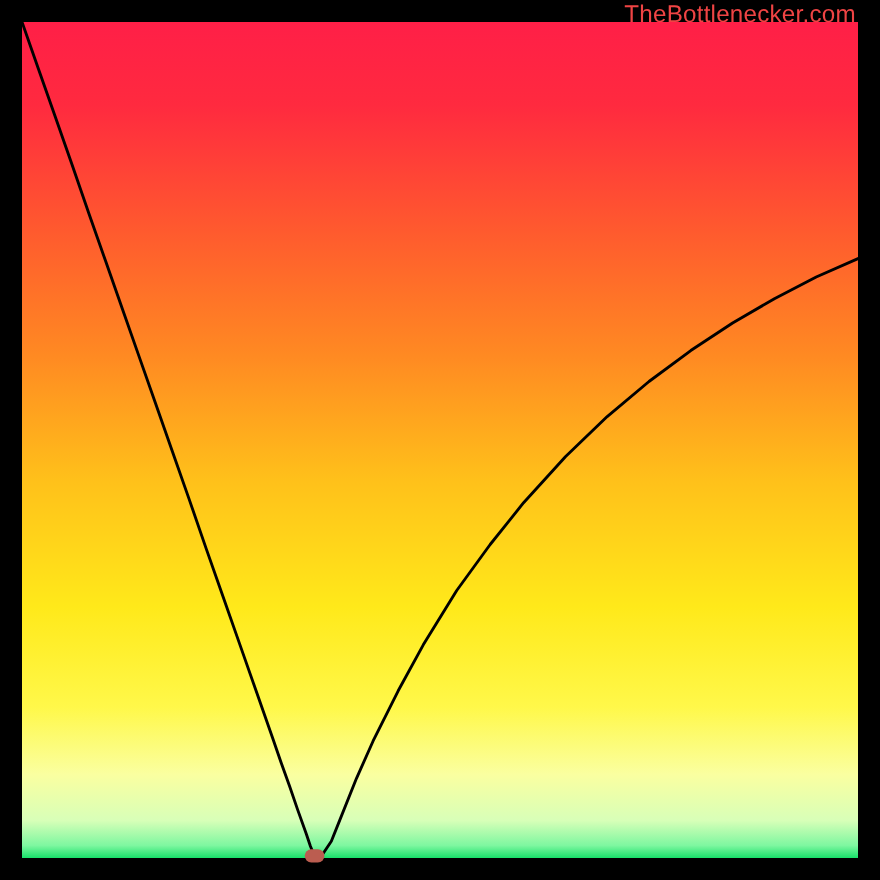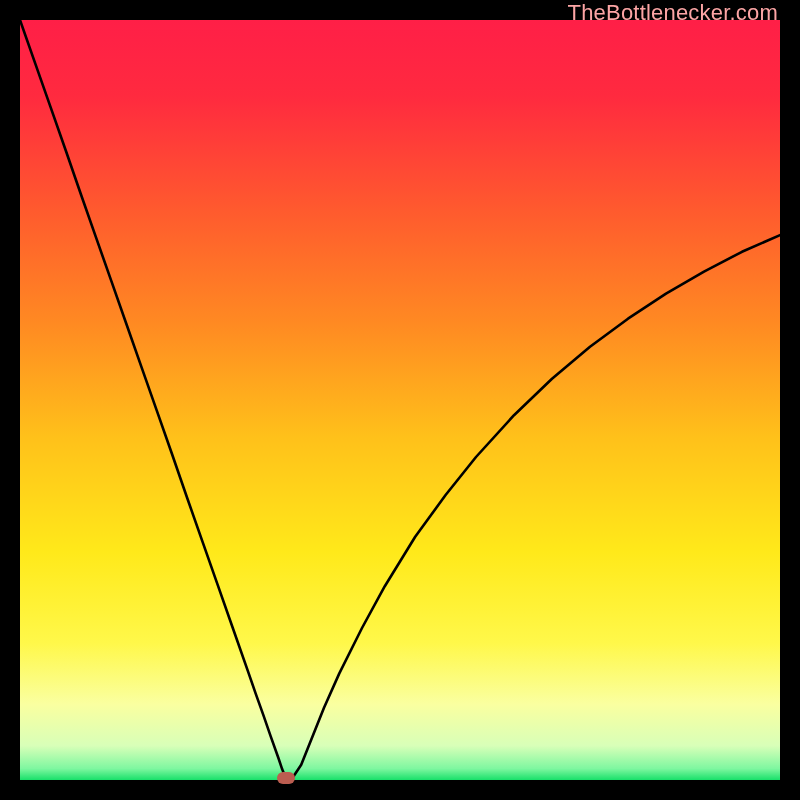--- a/index.html
+++ b/index.html
@@ -23,21 +23,21 @@
     position: absolute;
     left: 0;
     top: 0;
     width: 760px;
     height: 760px;
   }
   .watermark {
     position: absolute;
     top: 0px;
     right: 22px;
-    color: #fca5a5;
+    color: #ef4444;
     font-size: 22px;
     font-weight: 500;
     letter-spacing: 0.2px;
     user-select: none;
   }
   .marker {
     position: absolute;
     width: 18px;
     height: 12px;
     background: #bb5d50;

